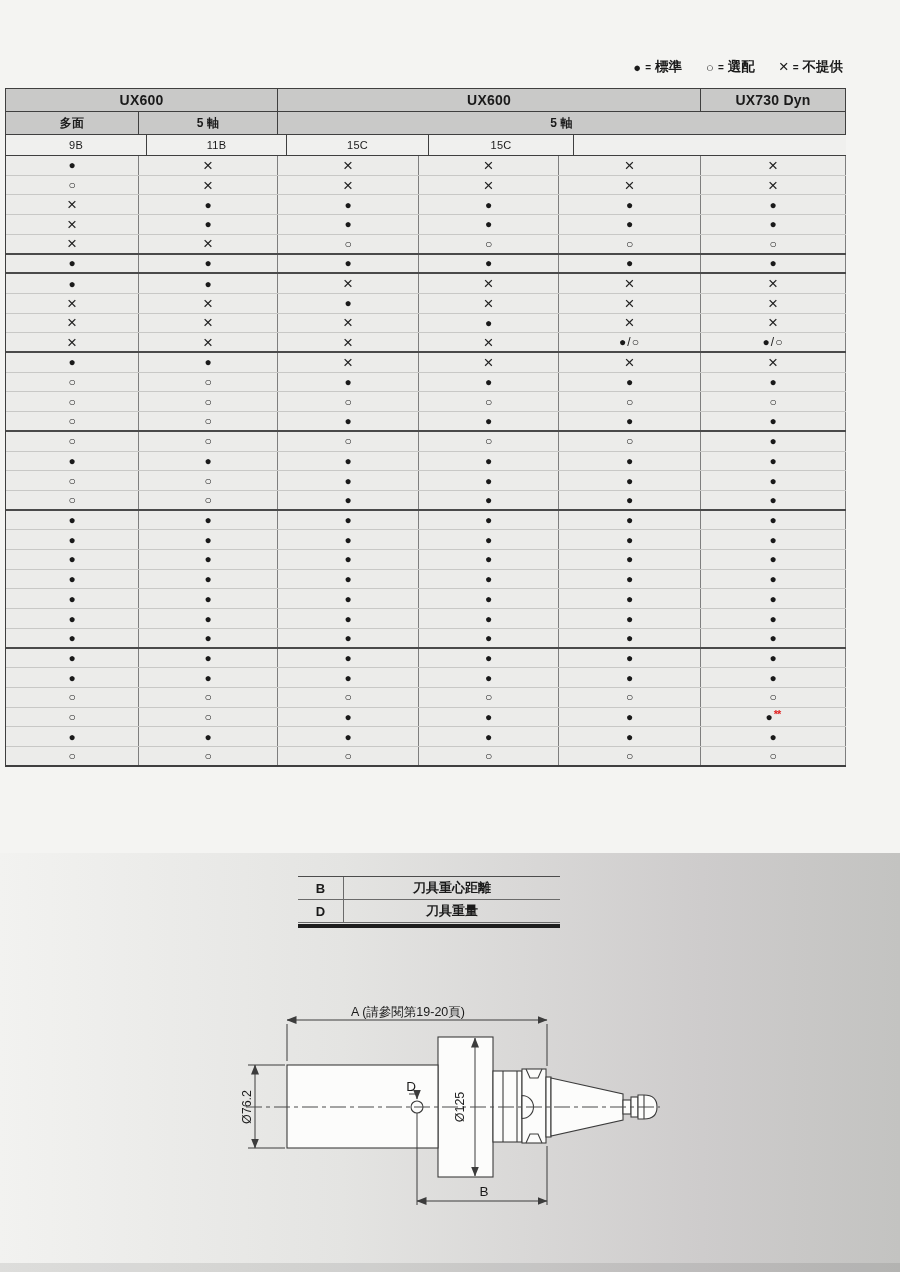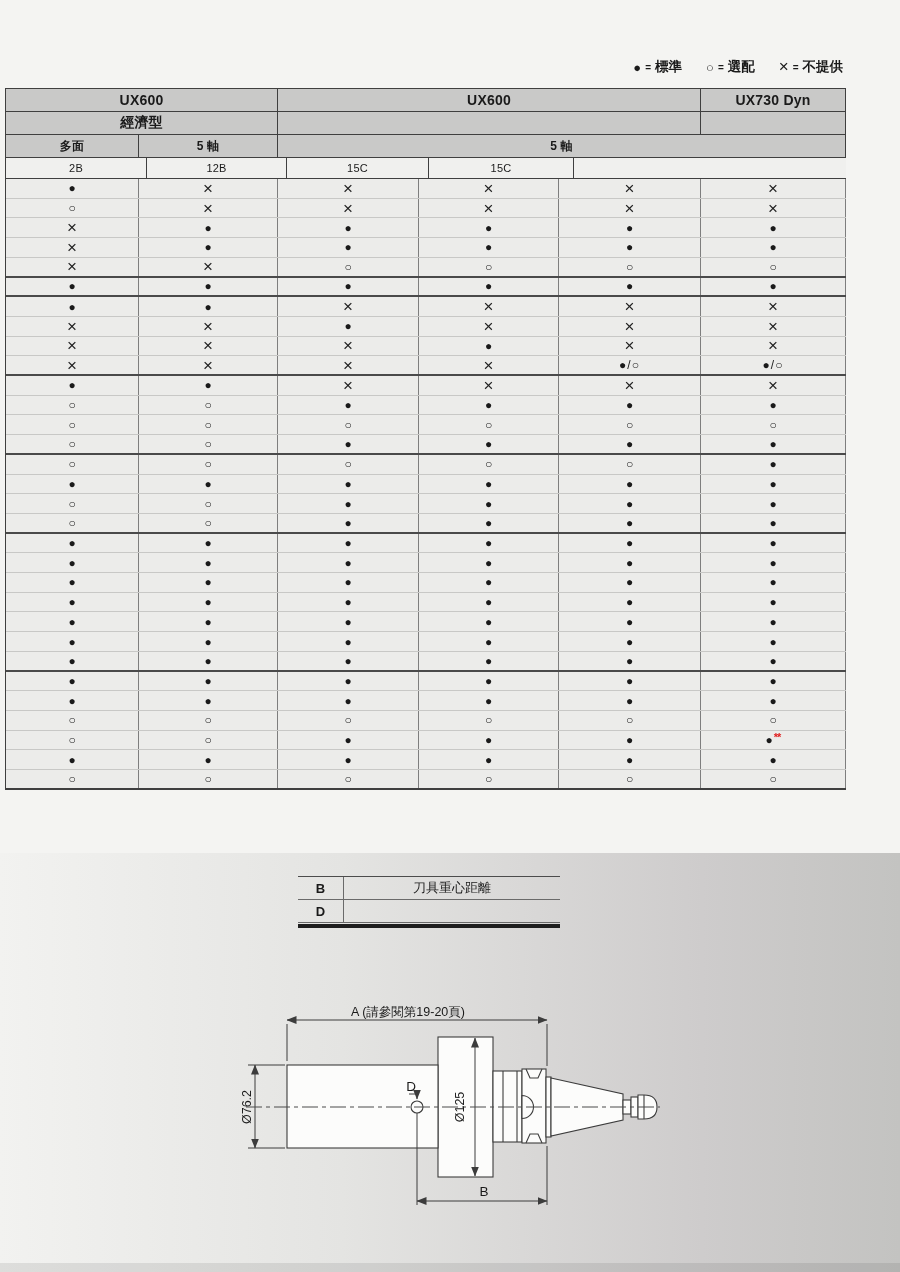--- a/index.html
+++ b/index.html
@@ -62,21 +62,21 @@
     background:rgba(40,40,40,0.10);
   }
   
   .moment-table{
     position:absolute; left:298px; top:876px; width:262px;
     border-top:1px solid #4c4c4c; font-size:13px;
   }
   .mrow{display:flex; height:22px; border-bottom:1px solid #6a6a6a; align-items:stretch;}
   .mkey{box-sizing:border-box; width:46px; border-right:1px solid #6a6a6a;
     display:flex; align-items:center; justify-content:center; font-weight:bold;}
-  .mval{flex:1; display:flex; align-items:center; justify-content:center; font-weight:normal;}
+  .mval{flex:1; display:flex; align-items:center; justify-content:center; font-weight:bold;}
   .mformula{display:flex; height:21px; align-items:center; justify-content:center;
     font-size:12.5px; border-bottom:none;}
   .mdouble{height:0; border-top:2px solid #1e1e1e; border-bottom:2px solid #1e1e1e;
     margin-top:1px;}
   .mdouble-inner{height:2px;}
   
   .drawing{position:absolute; left:240px; top:1005px;}
 </style>
 </head>
 <body>
@@ -100,33 +100,28 @@
       <span>不提供</span>
     </span>
   </div>
 
   <div class="spec-table">
     <div class="hrow r1">
       <div class="hcell" style="width:272px">UX600</div>
       <div class="hcell" style="width:423px">UX600</div>
       <div class="hcell" style="width:145px">UX730 Dyn</div>
     </div>
-    <div class="hrow r2">
-      <div class="hcell" style="width:272px">經濟型</div>
-      <div class="hcell" style="width:423px"></div>
-      <div class="hcell" style="width:145px"></div>
-    </div>
     <div class="hrow r3">
       <div class="hcell" style="width:133px">多面</div>
       <div class="hcell" style="width:139px">5 軸</div>
       <div class="hcell" style="width:568px">5 軸</div>
     </div>
     <div class="hrow r4">
-      <div class="hcell" style="width:141px">2B</div>
-      <div class="hcell" style="width:140px">12B</div>
+      <div class="hcell" style="width:141px">9B</div>
+      <div class="hcell" style="width:140px">11B</div>
       <div class="hcell" style="width:142px">15C</div>
       <div class="hcell" style="width:145px">15C</div>
     </div>
     <div class="tbody" id="tbody">
         <div class="trow">
           <div class="tcell" style="width: 133px;">
             <span class="sym dot">●</span>
           </div>
           <div class="tcell" style="width: 139px;">
             <span class="sym na">×</span>
@@ -750,20 +745,21 @@
 
   <div class="gray-section"></div>
 
   <div class="moment-table">
     <div class="mrow">
       <div class="mkey">B</div>
       <div class="mval">刀具重心距離</div>
     </div>
     <div class="mrow">
       <div class="mkey">D</div>
+      <div class="mval">刀具重量</div>
     </div>
     <div class="mdouble">
         <div class="mdouble-inner"></div>
       </div>
   </div>
 
   <svg class="drawing" width="430" height="210" viewBox="240 1005 430 210">
     <defs>
       <marker id="arr" viewBox="0 0 10 8" refX="9.5" refY="4" markerWidth="10" markerHeight="8" orient="auto-start-reverse">
         <path d="M0,0 L10,4 L0,8 z" fill="#3c3c3c"></path>

